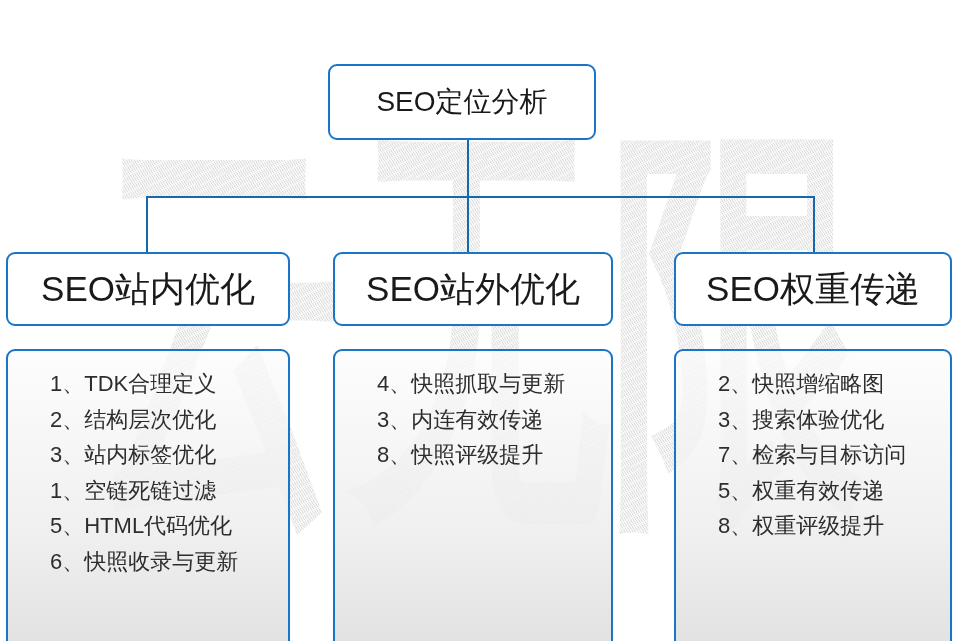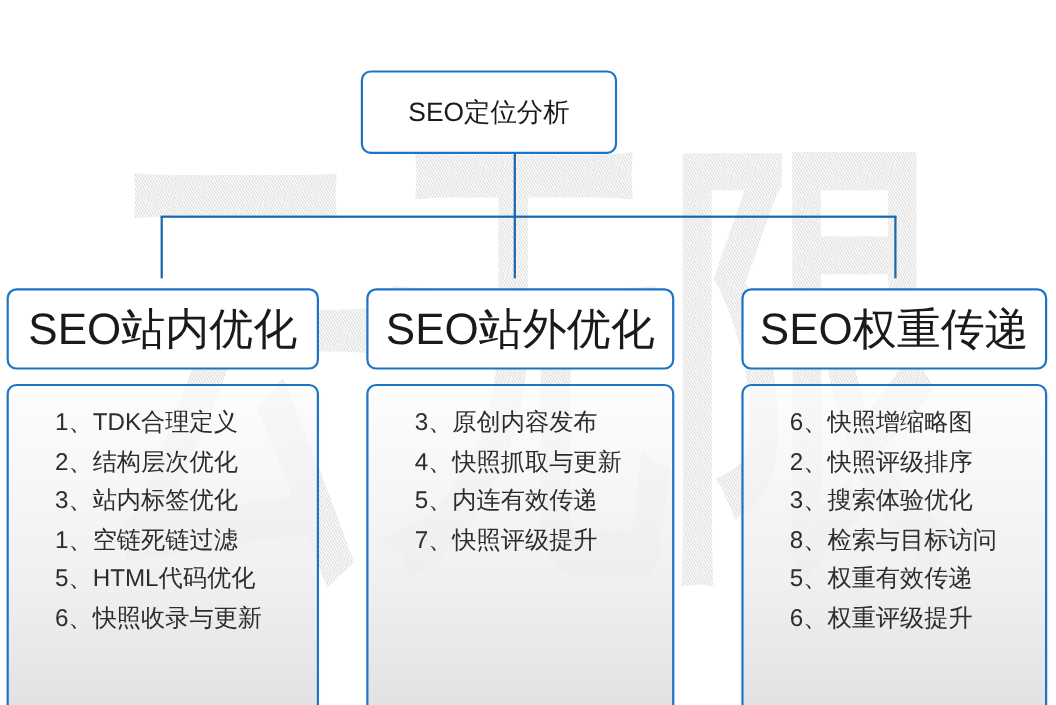--- a/index.html
+++ b/index.html
@@ -26,24 +26,24 @@
   .line{position:absolute;background:var(--line,#1667ad);z-index:1;}
   .line.v{width:2px;}
   .line.h{height:2px;}
   
   .node{
     position:absolute;box-sizing:border-box;z-index:2;
     background:#fff;border:2px solid var(--accent,#1b74c5);border-radius:9px;
     display:flex;align-items:center;justify-content:center;
     color:var(--node_text,#1a1a1a);
   }
-  .top-node{left:328px;top:64px;width:233px;height:76px;font-size:24px;}
+  .top-node{left:328px;top:64px;width:268px;height:76px;font-size:28px;}
   .column{position:absolute;top:252px;z-index:2;}
   .col-header{
-    position:relative;left:0;top:10px;width:100%;height:74px;font-size:40px;
+    position:relative;left:0;top:0;width:100%;height:74px;font-size:35px;
   }
   .col-list{
     position:relative;box-sizing:border-box;width:100%;height:319px;margin-top:23px;
     border:2px solid var(--accent,#1b74c5);border-radius:9px;
     background:linear-gradient(180deg,rgba(252,252,252,0.70) 0%,rgba(238,238,238,0.85) 55%,rgba(222,222,222,0.96) 100%);
     padding:15px 8px 0 42px;
     box-shadow:0 1px 2px rgba(0,0,0,0.06);
   }
   .item{
     font-size:22px;line-height:35.5px;white-space:nowrap;
@@ -79,34 +79,32 @@
       <div class="item">5、HTML代码优化</div>
       <div class="item">6、快照收录与更新</div>
     </div>
   </div>
 
   <div class="column" style="left:333px;width:280px">
     <div class="node col-header">
       <span>SEO站外优化</span>
     </div>
     <div class="col-list">
-      <div class="item">3、原创内容发布</div>
       <div class="item">4、快照抓取与更新</div>
-      <div class="item">5、内连有效传递</div>
-      <div class="item">7、快照评级提升</div>
+      <div class="item">3、内连有效传递</div>
+      <div class="item">8、快照评级提升</div>
     </div>
   </div>
 
   <div class="column" style="left:674px;width:278px">
     <div class="node col-header">
       <span>SEO权重传递</span>
     </div>
     <div class="col-list">
-      <div class="item">6、快照增缩略图</div>
-      <div class="item">2、快照评级排序</div>
+      <div class="item">2、快照增缩略图</div>
       <div class="item">3、搜索体验优化</div>
-      <div class="item">8、检索与目标访问</div>
+      <div class="item">7、检索与目标访问</div>
       <div class="item">5、权重有效传递</div>
-      <div class="item">6、权重评级提升</div>
+      <div class="item">8、权重评级提升</div>
     </div>
   </div>
 
 </div>
 
 </body></html>

